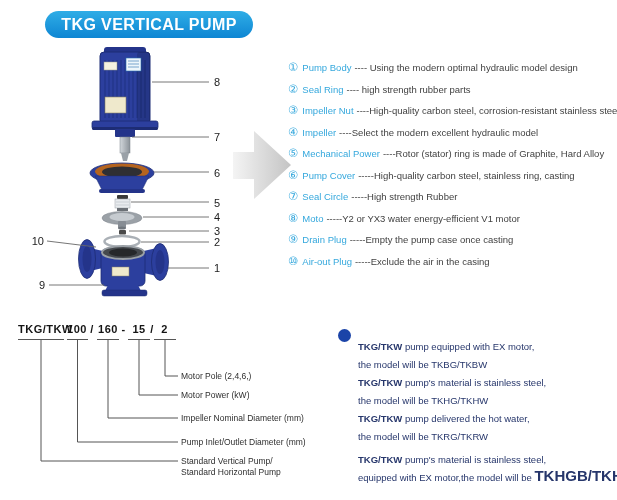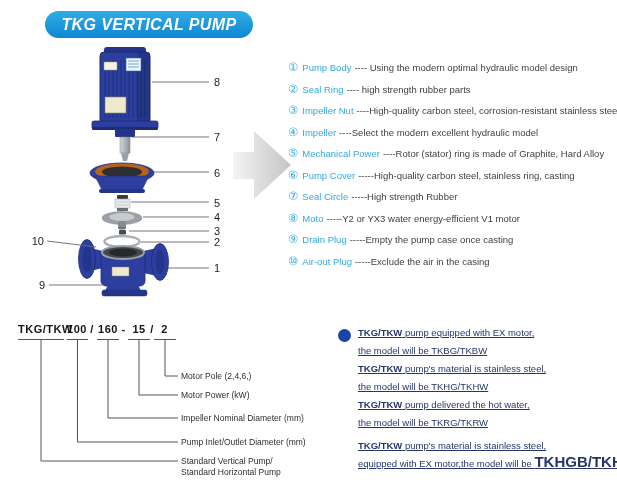--- a/index.html
+++ b/index.html
@@ -4,30 +4,30 @@
 <style>
   html,body{margin:0;padding:0;}
   body{
     width:617px;height:500px;position:relative;background:#ffffff;
     font-family:"Liberation Sans",sans-serif;overflow:hidden;
   }
   .banner{
     position:absolute;left:45px;top:11px;width:208px;height:27px;
     border-radius:14px;background:linear-gradient(180deg,#2fadE6,#0e86d3);
     display:flex;align-items:center;justify-content:center;
-    color:#fff;font-weight:bold;font-size:16px;letter-spacing:.4px;font-style:italic;
+    color:#fff;font-weight:bold;font-size:16px;letter-spacing:.4px;
   }
   .pump-svg{position:absolute;left:0;top:40px;width:300px;height:270px;}
   .model-svg{position:absolute;left:0;top:300px;width:340px;height:200px;}
   .parts-list{position:absolute;left:288px;top:57px;}
   .part-row{height:21.5px;display:flex;align-items:center;white-space:nowrap;font-size:9.5px;}
   .part-num{color:#35a8dd;font-size:11.5px;margin-right:4px;line-height:1;}
   .part-name{color:#35a8dd;margin-right:3px;}
   .part-desc{color:#3f3f3f;}
-  .notes{position:absolute;left:358px;top:323px;width:255px;font-size:9.5px;color:#26366b;text-decoration:underline;}
+  .notes{position:absolute;left:358px;top:337px;width:255px;font-size:9.5px;color:#26366b;}
   .note-line{line-height:16px;white-space:nowrap;}
   .note-line .b{font-weight:bold;}
   .note-line .tail{font-weight:bold;font-size:15px;}
   .note-gap{margin-top:5px;}
   .bullet{
     position:absolute;left:338px;top:329px;width:13px;height:13px;
     border-radius:50%;background:#1b44a8;
   }
   .callout-num{font-size:11px;fill:#1c1c1c;}
   .code-seg{font-size:11px;font-weight:bold;fill:#141414;letter-spacing:.5px;}

